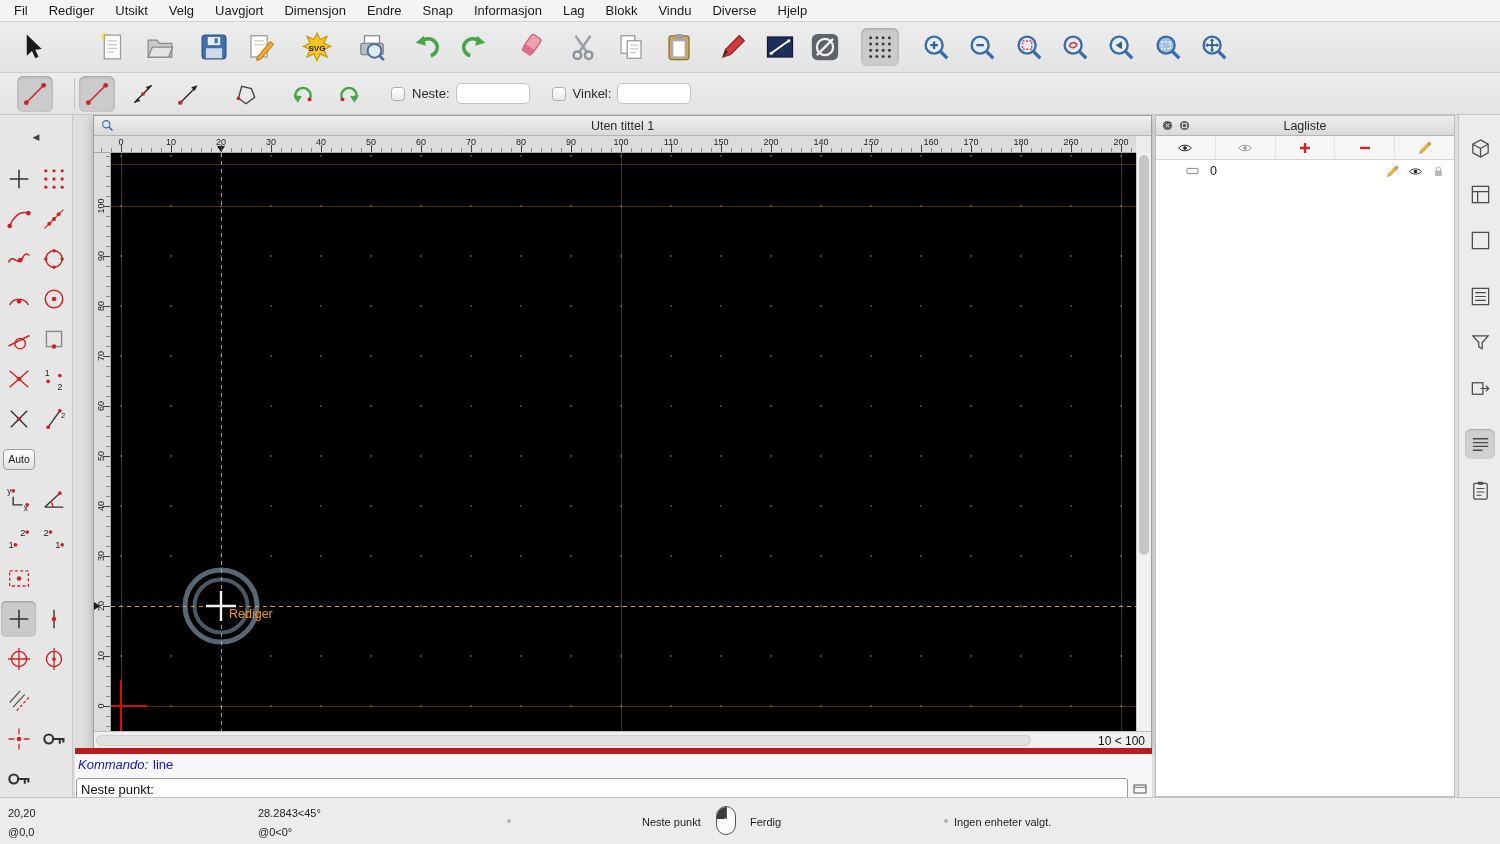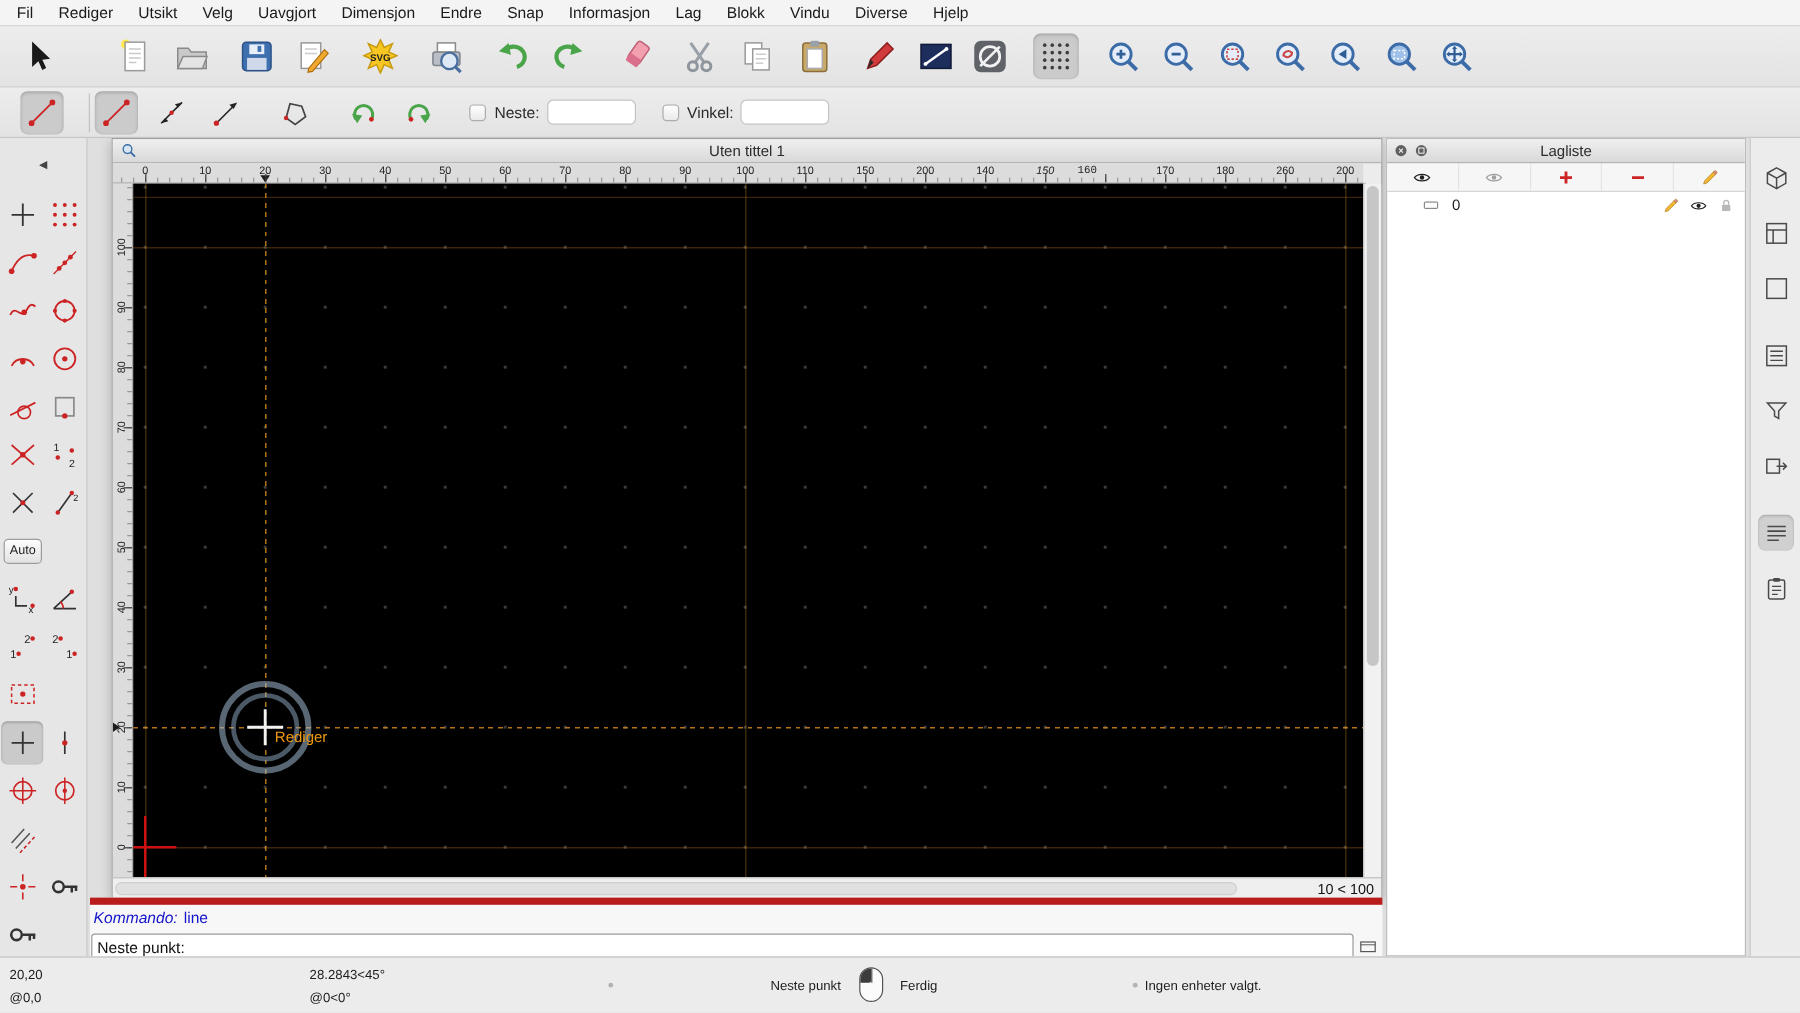--- a/index.html
+++ b/index.html
@@ -792,21 +792,21 @@
           <span class="hlabel" style="left: 577px;">110</span>
           <div class="htick" style="left: 577px;"></div>
           <span class="hlabel" style="left: 627px;">150</span>
           <div class="htick" style="left: 627px;"></div>
           <span class="hlabel" style="left: 677px;">200</span>
           <div class="htick" style="left: 677px;"></div>
           <span class="hlabel" style="left: 727px;">140</span>
           <div class="htick" style="left: 727px;"></div>
           <span class="hlabel" style="left: 777px; font-style: italic;">150</span>
           <div class="htick" style="left: 777px;"></div>
-          <span class="hlabel" style="left: 812px; font-family: Liberation Mono, monospace;">160</span>
+          <span class="hlabel" style="left: 837px;">160</span>
           <div class="htick" style="left: 827px;"></div>
           <span class="hlabel" style="left: 877px;">170</span>
           <div class="htick" style="left: 877px;"></div>
           <span class="hlabel" style="left: 927px;">180</span>
           <div class="htick" style="left: 927px;"></div>
           <span class="hlabel" style="left: 977px;">260</span>
           <div class="htick" style="left: 977px;"></div>
           <span class="hlabel" style="left: 1027px;">200</span>
           <div class="htick" style="left: 1027px;"></div>
         </div>

